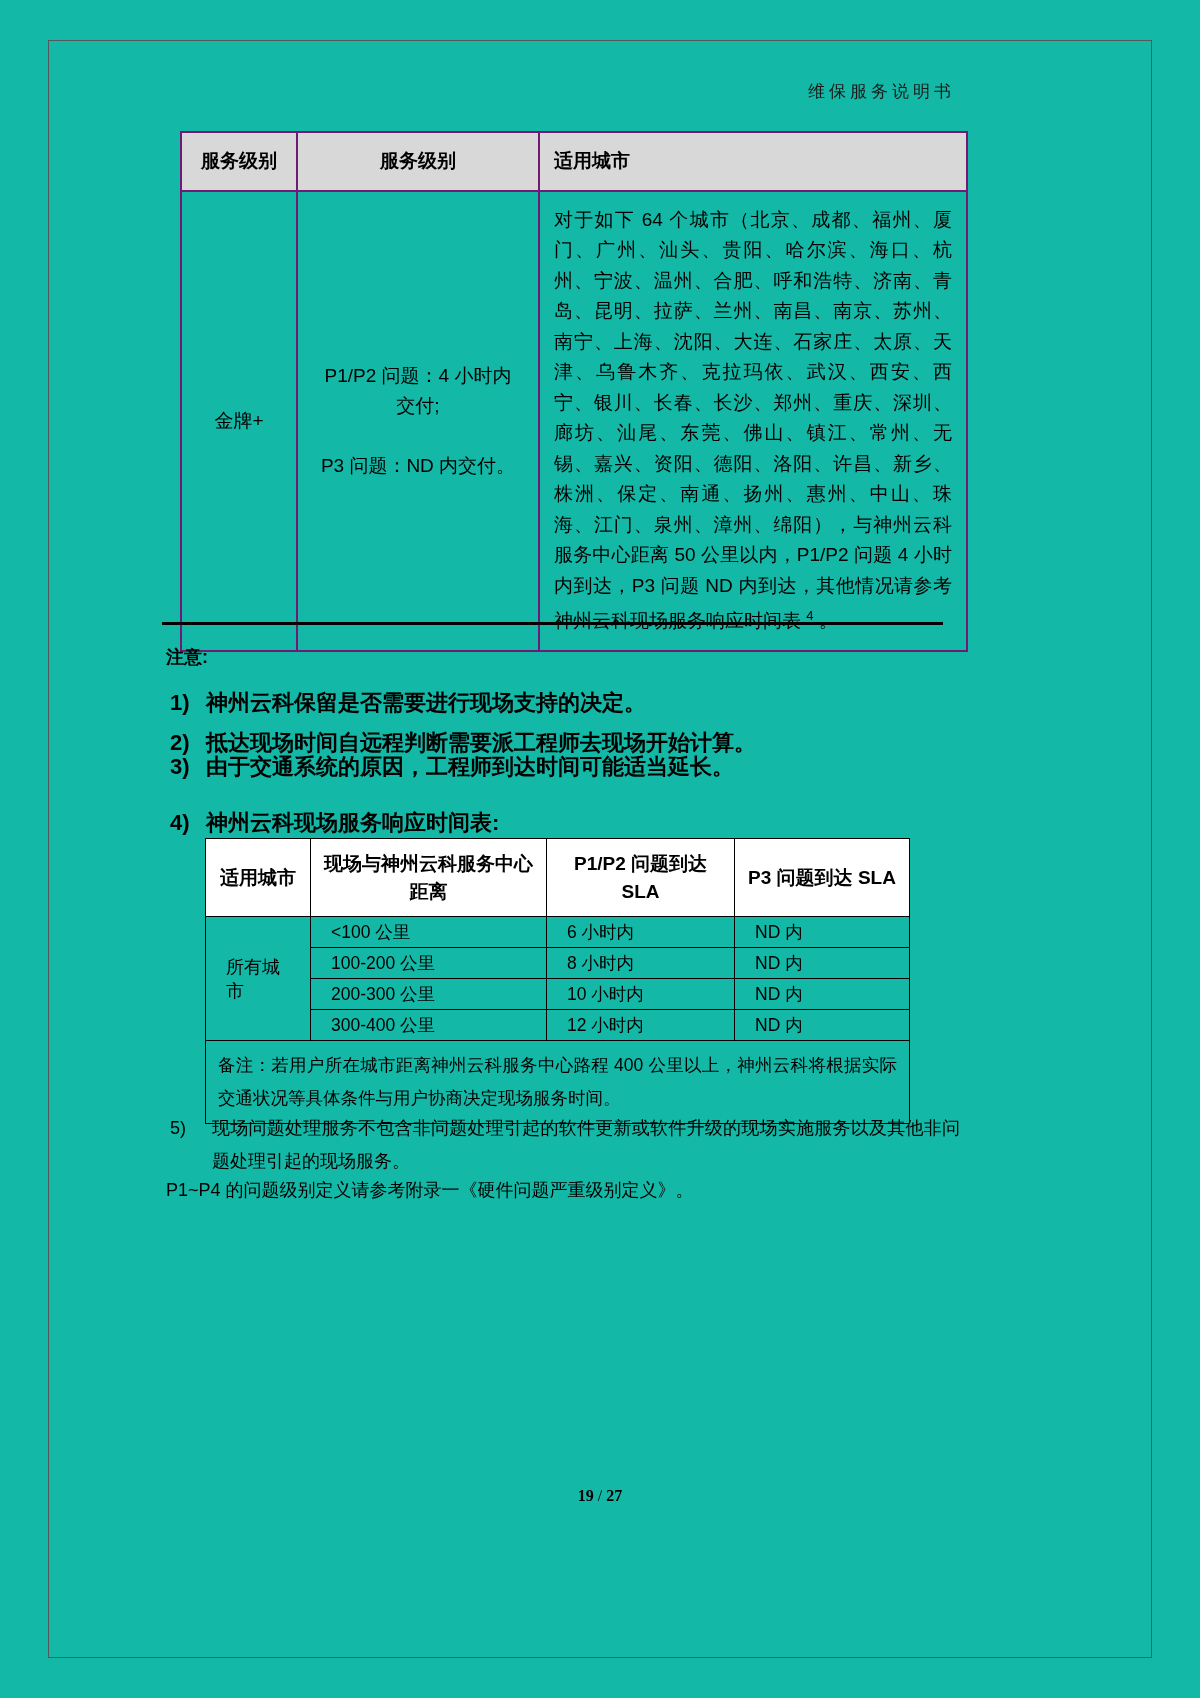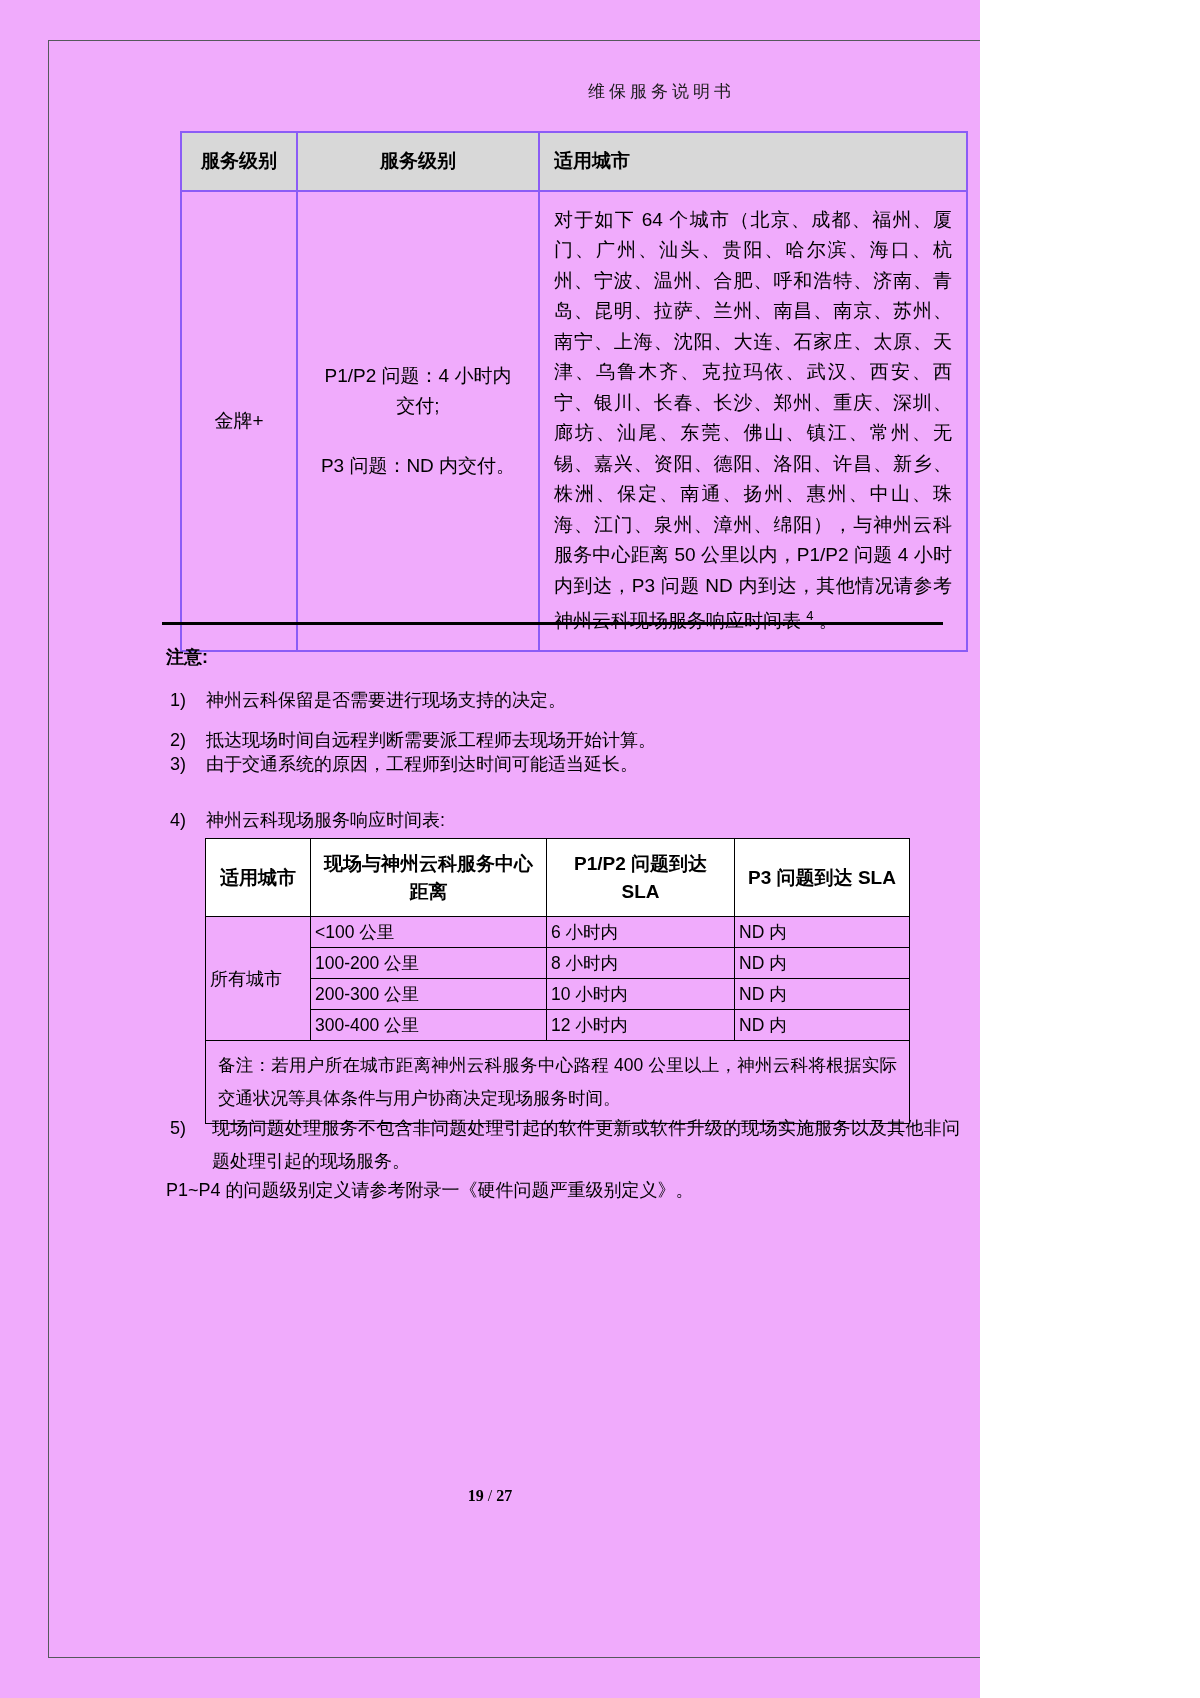--- a/index.html
+++ b/index.html
@@ -1,37 +1,37 @@
 <!DOCTYPE html>
 <html><head>
 <meta charset="utf-8">
 <style>
   * { margin:0; padding:0; box-sizing:border-box; }
   html,body { background:#ffffff; }
   body { font-family:"Liberation Sans", sans-serif; color:#000; }
   .page {
-    position:relative; width:980px; height:1698px; background:#f0abfc;
+    position:relative; width:1200px; height:1698px; background:#14b8a6;
     overflow:hidden;
   }
   .page-border {
     position:absolute; left:48px; top:40px; width:1104px; height:1618px;
     border:1px solid #55585c;
   }
   .doc-header {
     position:absolute; top:80px; right:245px;
     font-family:"Liberation Serif", "DejaVu Serif", serif;
     font-size:17px; letter-spacing:4px; color:#1a1a1a;
   }
 
   
   .t1 {
     position:absolute; left:180px; top:131px; width:786px;
     border-collapse:collapse; table-layout:fixed;
   }
-  .t1 th, .t1 td { border:2px solid #8b5cf6; }
+  .t1 th, .t1 td { border:2px solid #701a75; }
   .t1 th {
     background:#d8d8d8; font-weight:bold; font-size:20px;
     height:46px; text-align:center; vertical-align:middle;
   }
   .t1 .c-level   { width:116px; text-align:center; vertical-align:middle; font-size:19px; }
   .t1 .c-resp    { width:242px; text-align:center; vertical-align:middle; font-size:19px; padding:10px 18px; }
   .t1 .c-resp p  { line-height:30px; }
   .t1 .c-resp .gap { height:30px; }
   .t1 .c-cities  {
     width:428px; vertical-align:top; padding:13px 14px;
@@ -43,39 +43,39 @@
   .rule {
     position:absolute; left:162px; top:622px; width:781px; height:3px;
     background:#000;
   }
 
   
   .notes-title {
     position:absolute; left:166px; top:645px;
     font-weight:bold; font-size:18px;
   }
-  .note-item { position:absolute; left:170px; font-size:18px; }
+  .note-item { position:absolute; left:170px; font-size:22px;font-weight:bold; }
   .note-item .num { display:inline-block; width:36px; }
   .ni-1 { top:688px; } .ni-2 { top:728px; } .ni-3 { top:752px; } .ni-4 { top:808px; }
 
   
   .t2 {
     position:absolute; left:205px; top:838px; width:704px;
     border-collapse:collapse; table-layout:fixed;
   }
   .t2 th, .t2 td { border:1.7px solid #000; }
   .t2 th {
     font-weight:bold; font-size:19px; text-align:center; vertical-align:middle;
     height:78px; padding:4px 8px; line-height:28px; background:#fff;
   }
   .t2 .w-city { width:105px; }
   .t2 .w-dist { width:236px; }
   .t2 .w-p12  { width:188px;margin-top:24px; }
   .t2 .w-p3   { width:175px; }
-  .t2 td { font-size:17.5px; height:31px; padding:2px 4px; vertical-align:middle; }
+  .t2 td { font-size:17.5px; height:31px; padding:2px 20px; vertical-align:middle; }
   .t2 .city-group { text-align:left; font-size:18px; }
   .t2 .remark {
     padding:8px 12px; line-height:33px; font-size:17.5px; height:auto;
     text-align:justify;
   }
 
   
   .note5 {
     position:absolute; left:170px; top:1112px; width:790px;
     font-size:18px; line-height:33px;

